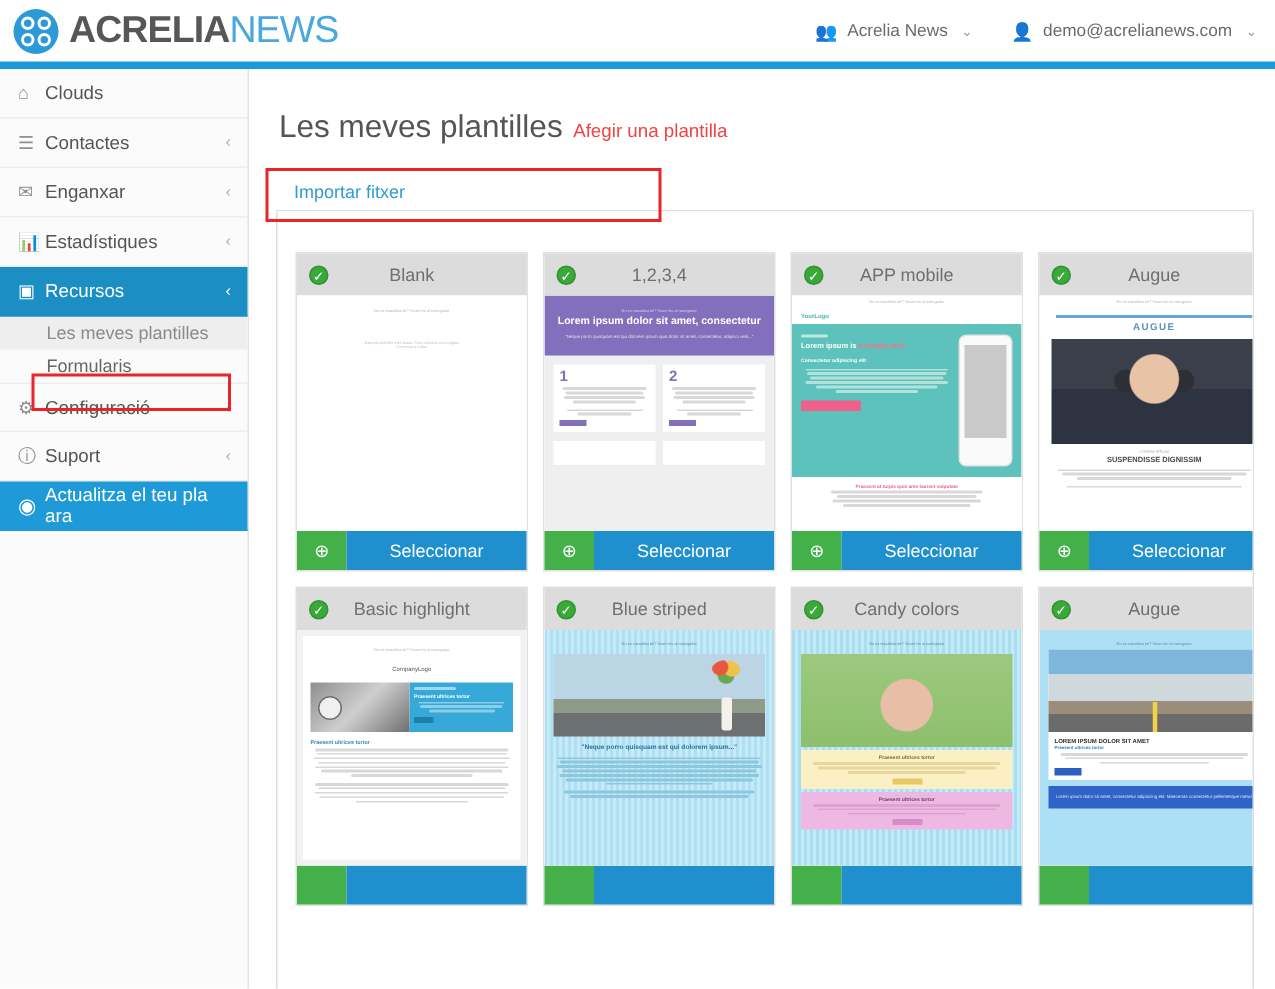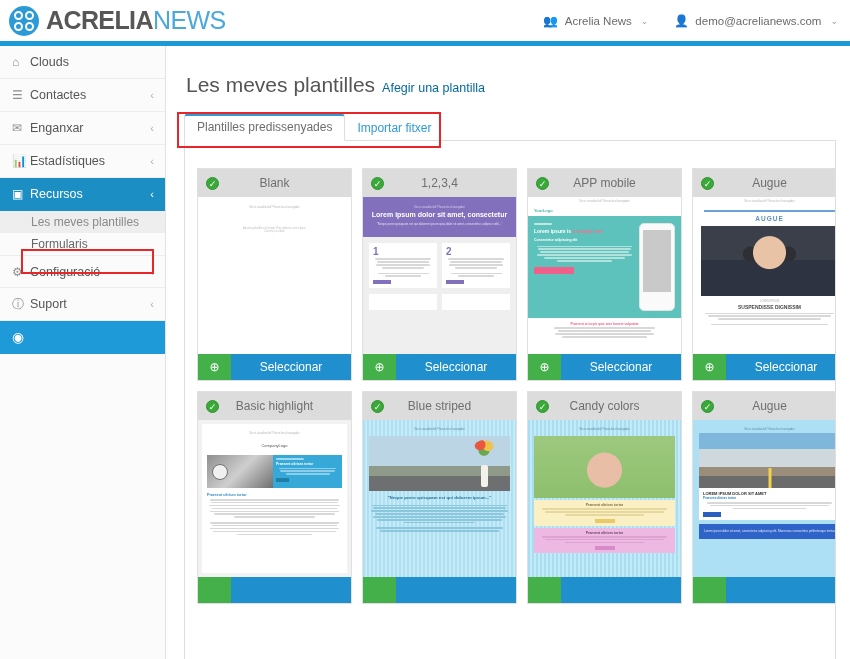--- a/index.html
+++ b/index.html
@@ -73,21 +73,21 @@
     border: 2px solid #e8262a; pointer-events: none;
   }
 
   
   .main {
     position: absolute; top: 46px; left: 166px; width: 684px; height: 613px;
     background: #ffffff; overflow: hidden;
   }
   .page-head { padding: 27px 0 0 20px; display: flex; align-items: baseline; }
   .page-title { font-size: 21px; color: #555; font-weight: normal; }
-  .page-sub { font-size: 12.5px; color: #0369a1; margin-left: 7px; }
+  .page-sub { font-size: 12.5px; color: #ef4444; margin-left: 7px; }
 
   .tabs {
     margin: 17px 14px 0 18px; border-bottom: 1px solid #dedede;
     display: flex; align-items: flex-end; height: 27px;
   }
   .tab {
     font-size: 12px; padding: 5px 12px 6px 12px; cursor: pointer;
     color: #2f9ad6; position: relative; top: 1px;
   }
   .tab.active {
@@ -342,36 +342,34 @@
   </div>
 
   <div class="nav-item">
     <span class="nico">ⓘ</span>
     <span class="nlabel">Suport</span>
     <span class="narrow">‹</span>
   </div>
 
   <div class="nav-item promo">
     <span class="nico">◉</span>
+    <span class="nlabel">Actualitza el teu pla ara</span>
   </div>
 </div>
 
 <div class="redbox-sub"></div>
 
 <div class="main">
 
   <div class="page-head">
     <h1 class="page-title">Les meves plantilles</h1>
     <span class="page-sub">Afegir una plantilla</span>
   </div>
 
   <div class="tabs">
-    <div class="tab active">
-      <span>Plantilles predissenyades</span>
-    </div>
     <div class="tab">
       <span>Importar fitxer</span>
     </div>
   </div>
 
   <div class="panel">
 
 
     <div class="grid">
 

